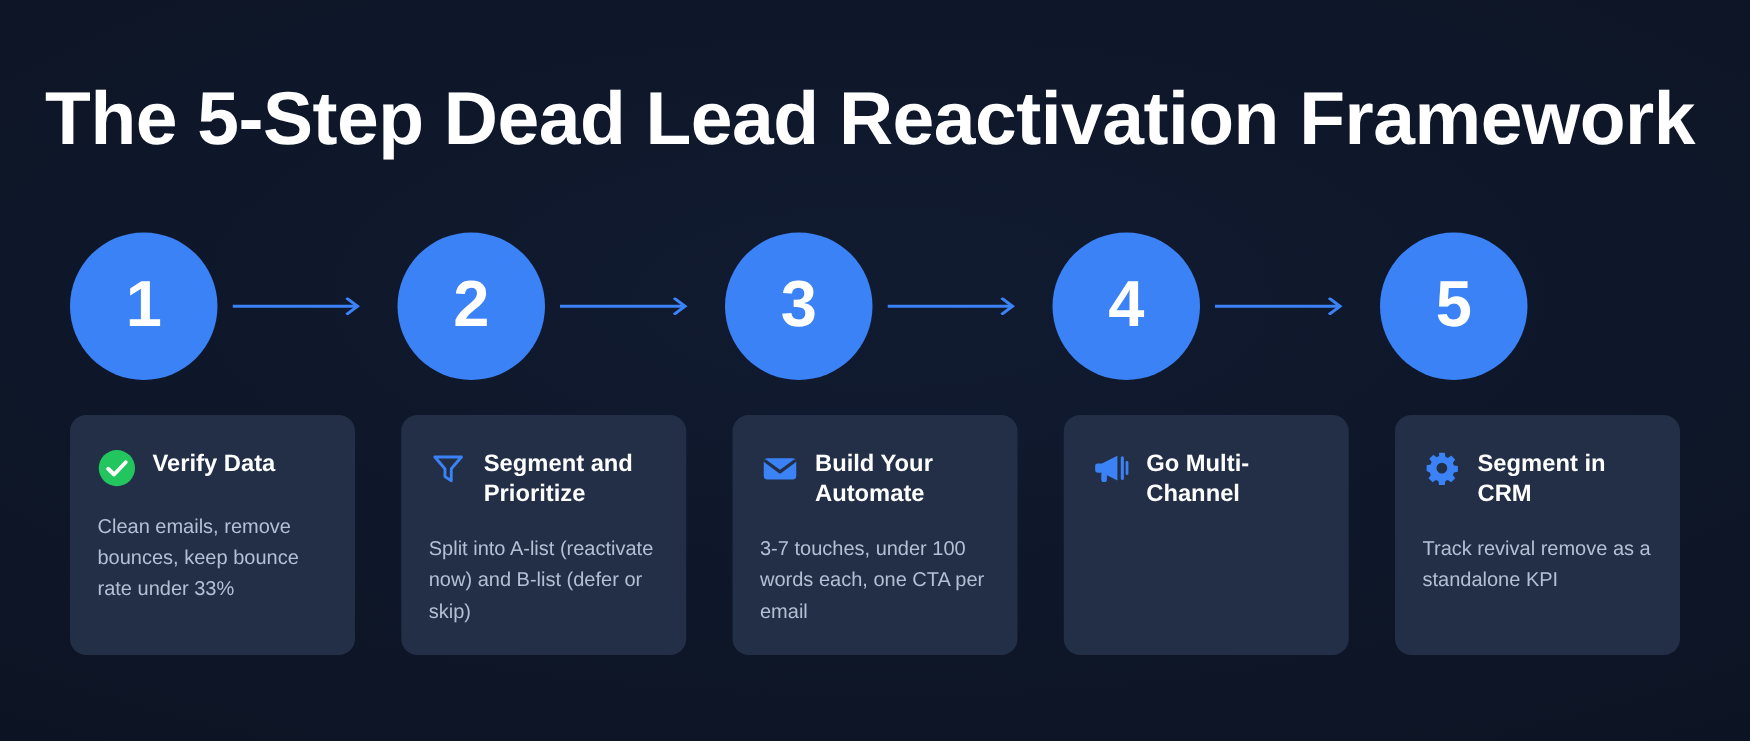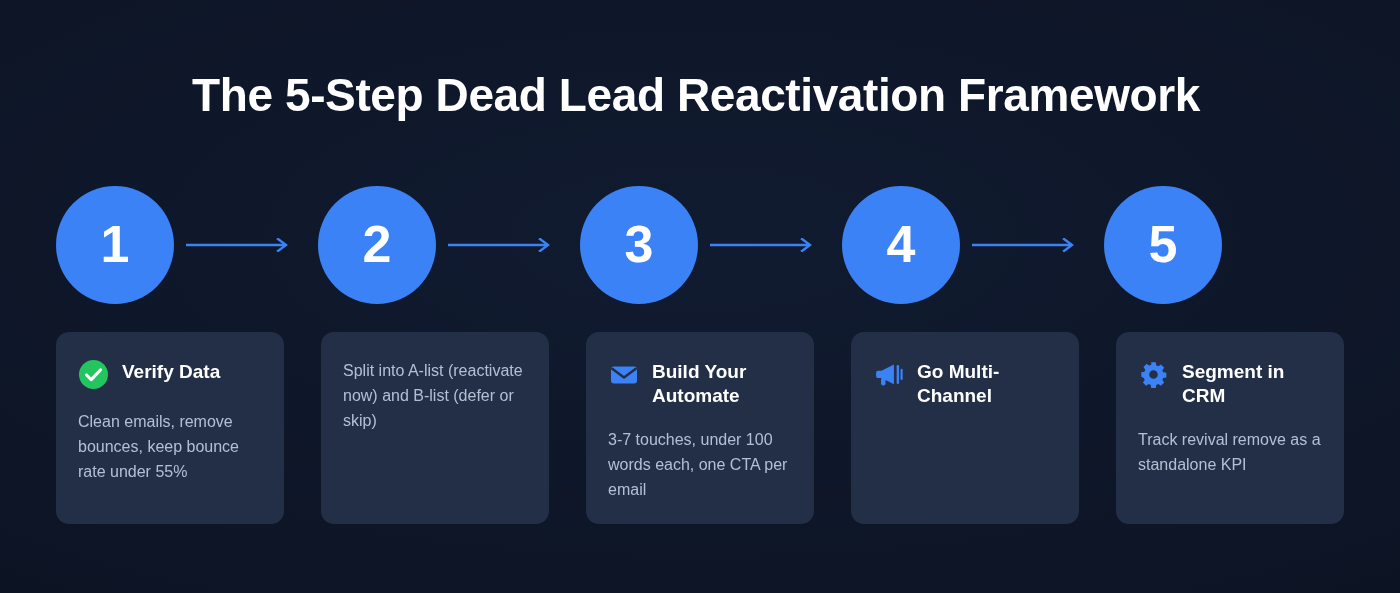--- a/index.html
+++ b/index.html
@@ -22,21 +22,21 @@
     height: 593px;
   }
 
   
   .title {
     position: absolute;
     top: 66px;
     left: 0;
     width: 1392px;
     text-align: center;
-    font-size: 46px;
+    font-size: 60px;
     font-weight: bold;
     color: #ffffff;
     letter-spacing: -0.4px;
     line-height: 58px;
   }
 
   
   .steps-row {
     position: absolute;
     top: 186px;
@@ -203,24 +203,32 @@
     <div class="card">
       <div class="card-head">
         <div class="card-icon">
           <svg width="31" height="31" viewBox="0 0 31 31">
             <circle cx="15.5" cy="15.5" r="14.5" fill="#22c55e"></circle>
             <polyline points="8.5,16 13.3,20.6 22.6,10.8" fill="none" stroke="#ffffff" stroke-width="3.1" stroke-linecap="round" stroke-linejoin="round"></polyline>
           </svg>
         </div>
         <div class="card-title">Verify Data</div>
       </div>
-      <div class="card-desc">Clean emails, remove bounces, keep bounce rate under 55%</div>
-    </div>
-
-    <div class="card">
+      <div class="card-desc">Clean emails, remove bounces, keep bounce rate under 33%</div>
+    </div>
+
+    <div class="card">
+      <div class="card-head">
+        <div class="card-icon">
+          <svg width="29" height="29" viewBox="0 0 24 24">
+            <path d="M3.2 4.6 H20.8 L14.1 12.4 V20.4 L9.9 17.6 V12.4 Z" fill="none" stroke="#3b82f6" stroke-width="1.9" stroke-linejoin="round" stroke-linecap="round"></path>
+          </svg>
+        </div>
+        <div class="card-title">Segment and Prioritize</div>
+      </div>
       <div class="card-desc">Split into A-list (reactivate now) and B-list (defer or skip)</div>
     </div>
 
     <div class="card">
       <div class="card-head">
         <div class="card-icon">
           <svg width="30" height="30" viewBox="0 0 24 24">
             <rect x="1.6" y="5.2" width="20.8" height="13.6" rx="2.4" fill="#3b82f6"></rect>
             <path d="M2.6 7 L12 14 L21.4 7" fill="none" stroke="#222f47" stroke-width="2" stroke-linecap="round" stroke-linejoin="round"></path>
           </svg>

